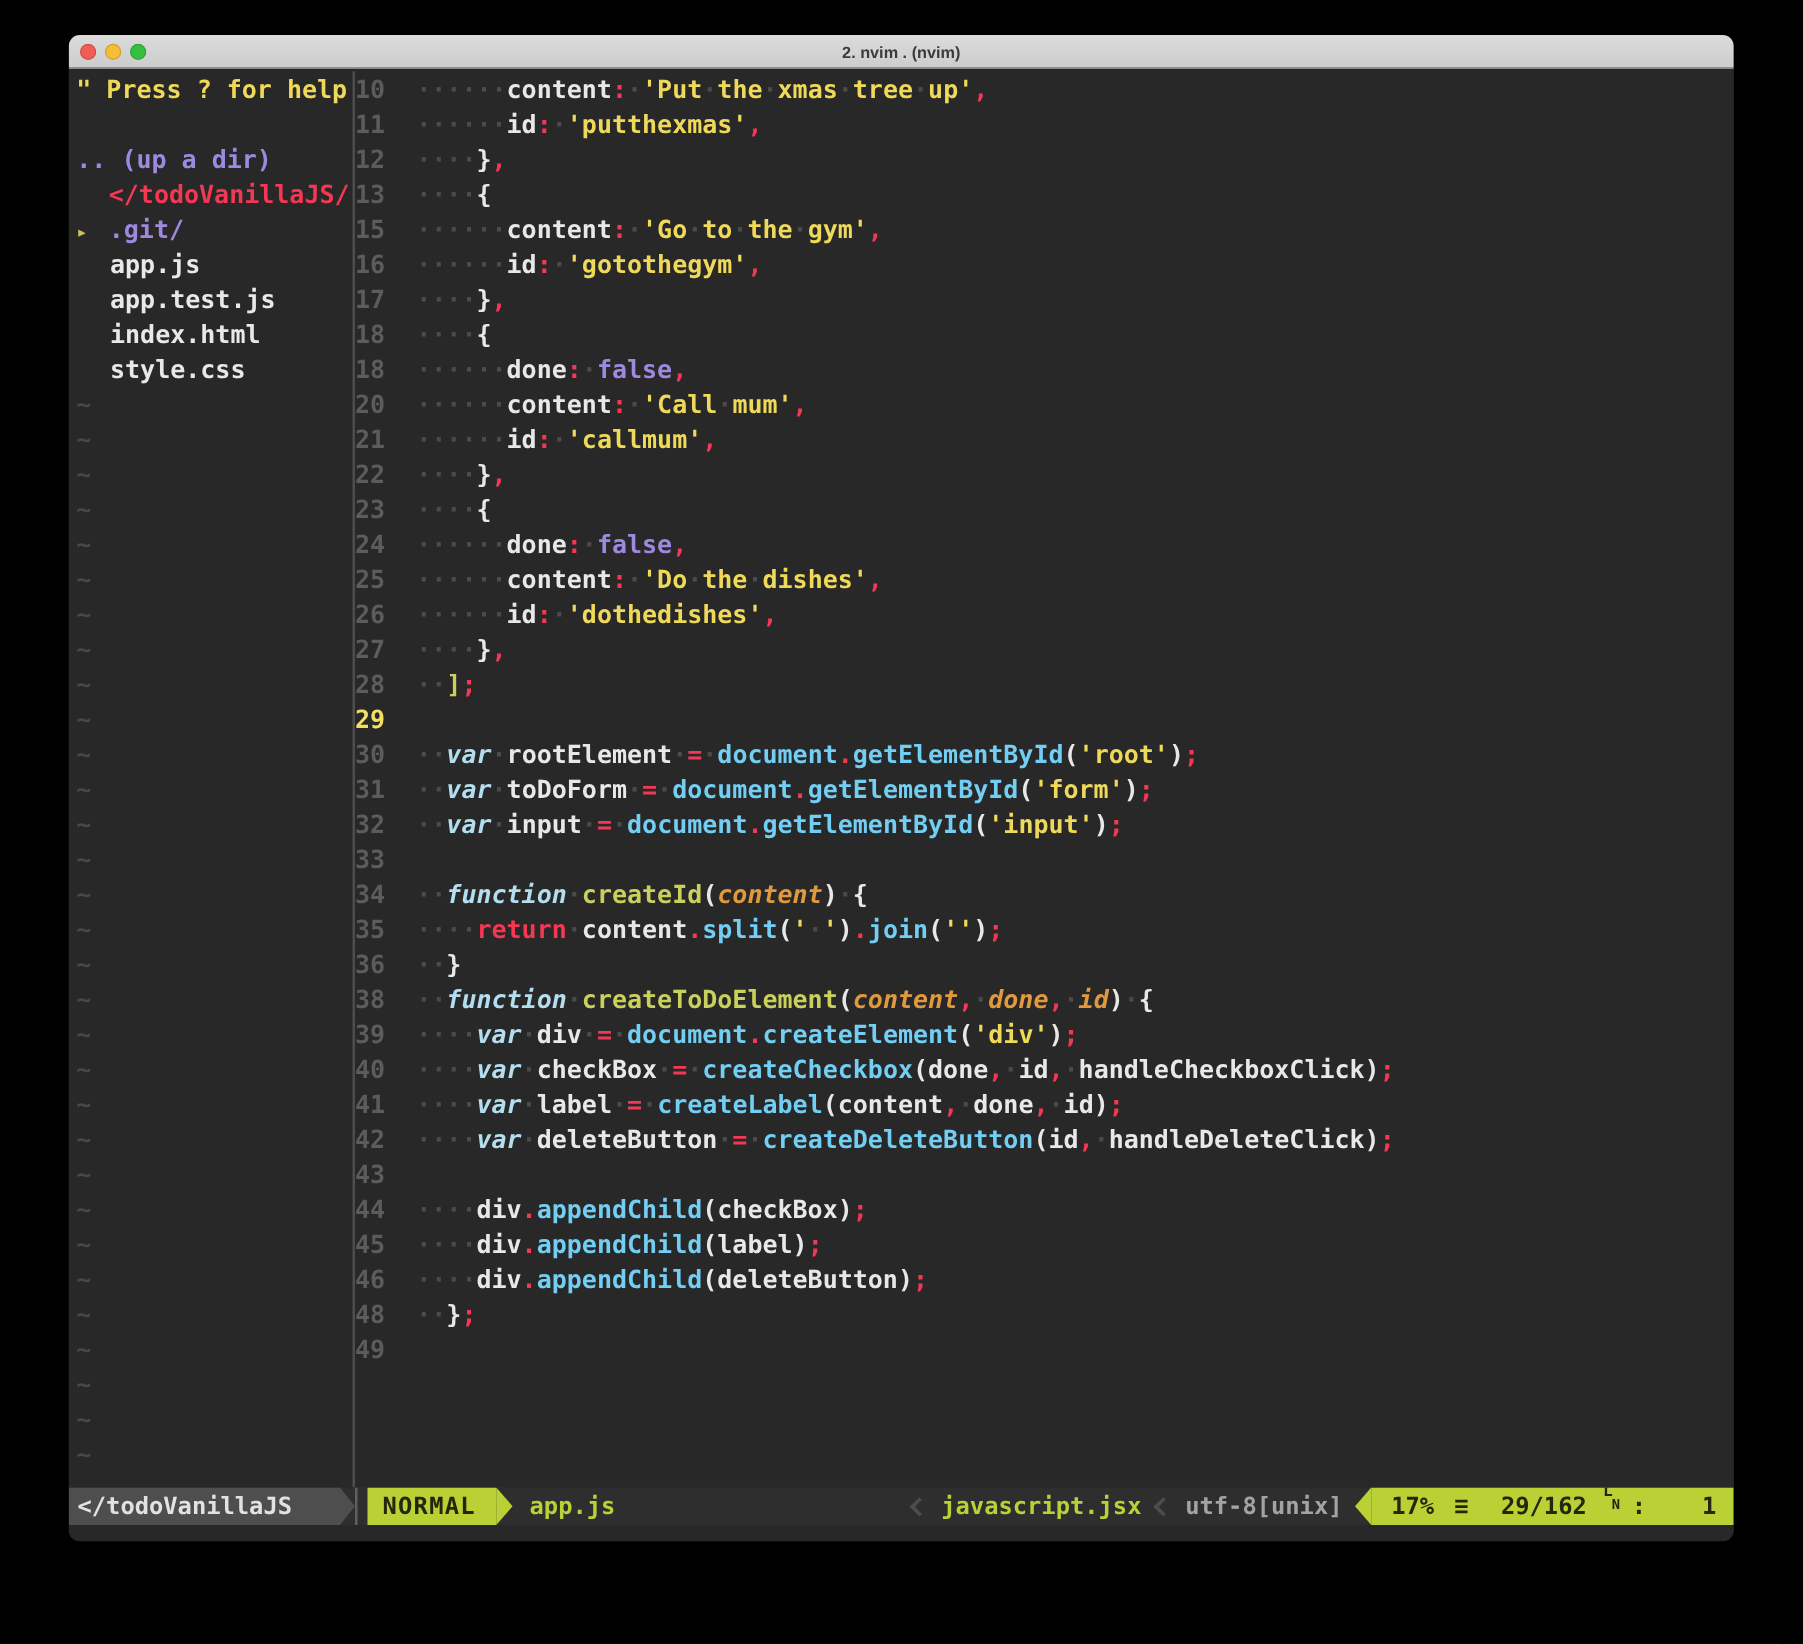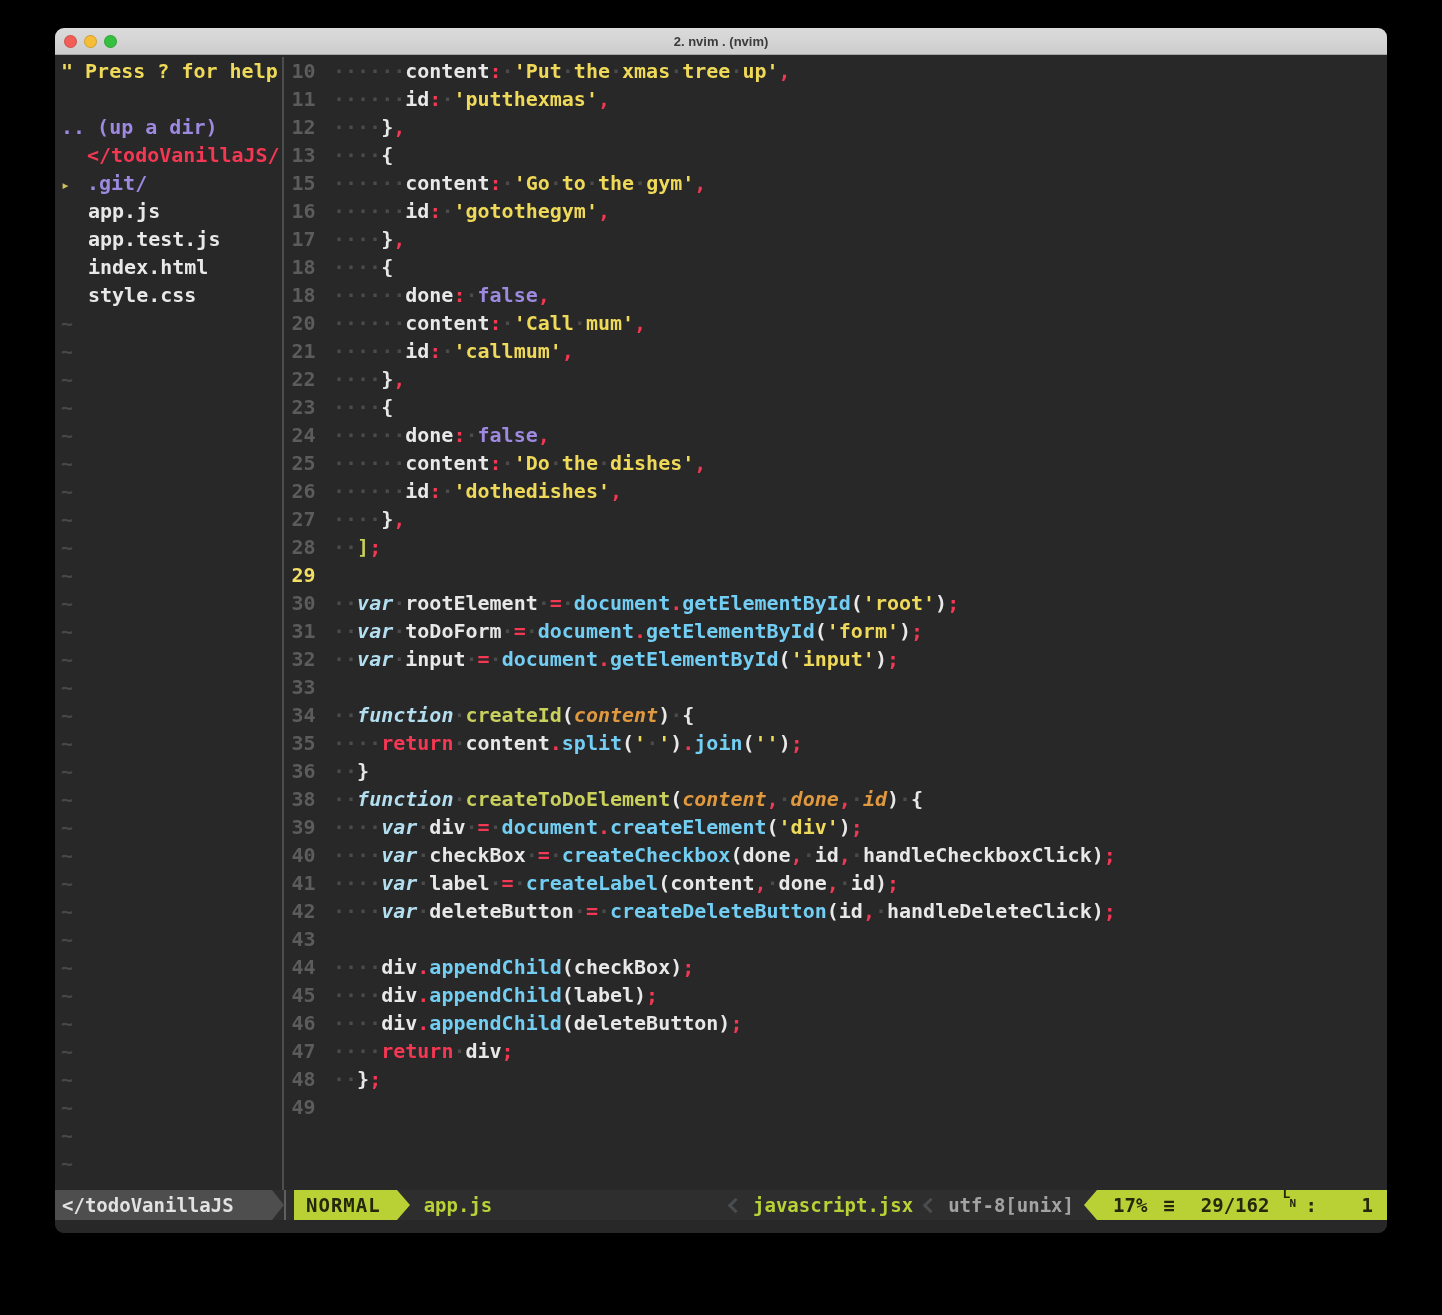--- a/index.html
+++ b/index.html
@@ -30,21 +30,21 @@
   .srow{height:28px;padding-left:6px;white-space:pre;}
   .srow.help{color:var(--yellow);}
   .srow.updir{color:var(--purple);}
   .srow.root{color:var(--pink);padding-left:32px;}
   .srow.dir{color:var(--purple);}
   .srow.dir .arrow{color:#cfc05e;display:inline-block;width:26px;font-size:15px;}
   .srow.file{color:var(--fg);padding-left:33px;}
   .srow.tilde{color:#484848;}
   .editor{flex:1 1 auto;overflow:hidden;}
   .crow{height:28px;white-space:pre;display:flex;}
-  .gutter{flex:0 0 49px;text-align:center;padding-right:10px;color:var(--gray-num);}
+  .gutter{flex:0 0 49px;text-align:left;padding-right:10px;color:var(--gray-num);}
   .crow.cursorline .gutter{color:#f3df63;}
   .code{flex:1 1 auto;}
   .tok-ws{color:var(--ws);}
   .tok-id{color:var(--fg);}
   .tok-pu{color:var(--pink);}
   .tok-st{color:var(--yellow);}
   .tok-kw{color:var(--blue);font-style:italic;}
   .tok-cy{color:var(--cyan);}
   .tok-fn{color:var(--lime);}
   .tok-pm{color:var(--orange);font-style:italic;}
@@ -165,21 +165,20 @@
         <div class="crow"><span class="gutter">36</span><span class="code"><span class="tok-ws">··</span><span class="tok-id">}</span></span></div>
         <div class="crow"><span class="gutter">38</span><span class="code"><span class="tok-ws">··</span><span class="tok-kw">function</span><span class="tok-ws">·</span><span class="tok-fn">createToDoElement</span><span class="tok-id">(</span><span class="tok-pm">content</span><span class="tok-pu">,</span><span class="tok-ws">·</span><span class="tok-pm">done</span><span class="tok-pu">,</span><span class="tok-ws">·</span><span class="tok-pm">id</span><span class="tok-id">)</span><span class="tok-ws">·</span><span class="tok-id">{</span></span></div>
         <div class="crow"><span class="gutter">39</span><span class="code"><span class="tok-ws">····</span><span class="tok-kw">var</span><span class="tok-ws">·</span><span class="tok-id">div</span><span class="tok-ws">·</span><span class="tok-pu">=</span><span class="tok-ws">·</span><span class="tok-cy">document</span><span class="tok-pu">.</span><span class="tok-cy">createElement</span><span class="tok-id">(</span><span class="tok-st">'div'</span><span class="tok-id">)</span><span class="tok-pu">;</span></span></div>
         <div class="crow"><span class="gutter">40</span><span class="code"><span class="tok-ws">····</span><span class="tok-kw">var</span><span class="tok-ws">·</span><span class="tok-id">checkBox</span><span class="tok-ws">·</span><span class="tok-pu">=</span><span class="tok-ws">·</span><span class="tok-cy">createCheckbox</span><span class="tok-id">(</span><span class="tok-id">done</span><span class="tok-pu">,</span><span class="tok-ws">·</span><span class="tok-id">id</span><span class="tok-pu">,</span><span class="tok-ws">·</span><span class="tok-id">handleCheckboxClick</span><span class="tok-id">)</span><span class="tok-pu">;</span></span></div>
         <div class="crow"><span class="gutter">41</span><span class="code"><span class="tok-ws">····</span><span class="tok-kw">var</span><span class="tok-ws">·</span><span class="tok-id">label</span><span class="tok-ws">·</span><span class="tok-pu">=</span><span class="tok-ws">·</span><span class="tok-cy">createLabel</span><span class="tok-id">(</span><span class="tok-id">content</span><span class="tok-pu">,</span><span class="tok-ws">·</span><span class="tok-id">done</span><span class="tok-pu">,</span><span class="tok-ws">·</span><span class="tok-id">id</span><span class="tok-id">)</span><span class="tok-pu">;</span></span></div>
         <div class="crow"><span class="gutter">42</span><span class="code"><span class="tok-ws">····</span><span class="tok-kw">var</span><span class="tok-ws">·</span><span class="tok-id">deleteButton</span><span class="tok-ws">·</span><span class="tok-pu">=</span><span class="tok-ws">·</span><span class="tok-cy">createDeleteButton</span><span class="tok-id">(</span><span class="tok-id">id</span><span class="tok-pu">,</span><span class="tok-ws">·</span><span class="tok-id">handleDeleteClick</span><span class="tok-id">)</span><span class="tok-pu">;</span></span></div>
         <div class="crow"><span class="gutter">43</span><span class="code"></span></div>
         <div class="crow"><span class="gutter">44</span><span class="code"><span class="tok-ws">····</span><span class="tok-id">div</span><span class="tok-pu">.</span><span class="tok-cy">appendChild</span><span class="tok-id">(</span><span class="tok-id">checkBox</span><span class="tok-id">)</span><span class="tok-pu">;</span></span></div>
         <div class="crow"><span class="gutter">45</span><span class="code"><span class="tok-ws">····</span><span class="tok-id">div</span><span class="tok-pu">.</span><span class="tok-cy">appendChild</span><span class="tok-id">(</span><span class="tok-id">label</span><span class="tok-id">)</span><span class="tok-pu">;</span></span></div>
         <div class="crow"><span class="gutter">46</span><span class="code"><span class="tok-ws">····</span><span class="tok-id">div</span><span class="tok-pu">.</span><span class="tok-cy">appendChild</span><span class="tok-id">(</span><span class="tok-id">deleteButton</span><span class="tok-id">)</span><span class="tok-pu">;</span></span></div>
-        <div class="crow"><span class="gutter">47</span><span class="code"><span class="tok-ws">····</span><span class="tok-pu">return</span><span class="tok-ws">·</span><span class="tok-id">div</span><span class="tok-pu">;</span></span></div>
         <div class="crow"><span class="gutter">48</span><span class="code"><span class="tok-ws">··</span><span class="tok-id">}</span><span class="tok-pu">;</span></span></div>
         <div class="crow"><span class="gutter">49</span><span class="code"></span></div>
       </div>
   </div>
 
   <div class="statusbar">
     <div class="seg-tree">&lt;/todoVanillaJS</div>
     <div class="tri gray-r"></div>
     <div class="sb-div"></div>
     <div class="seg-mode">NORMAL</div>

